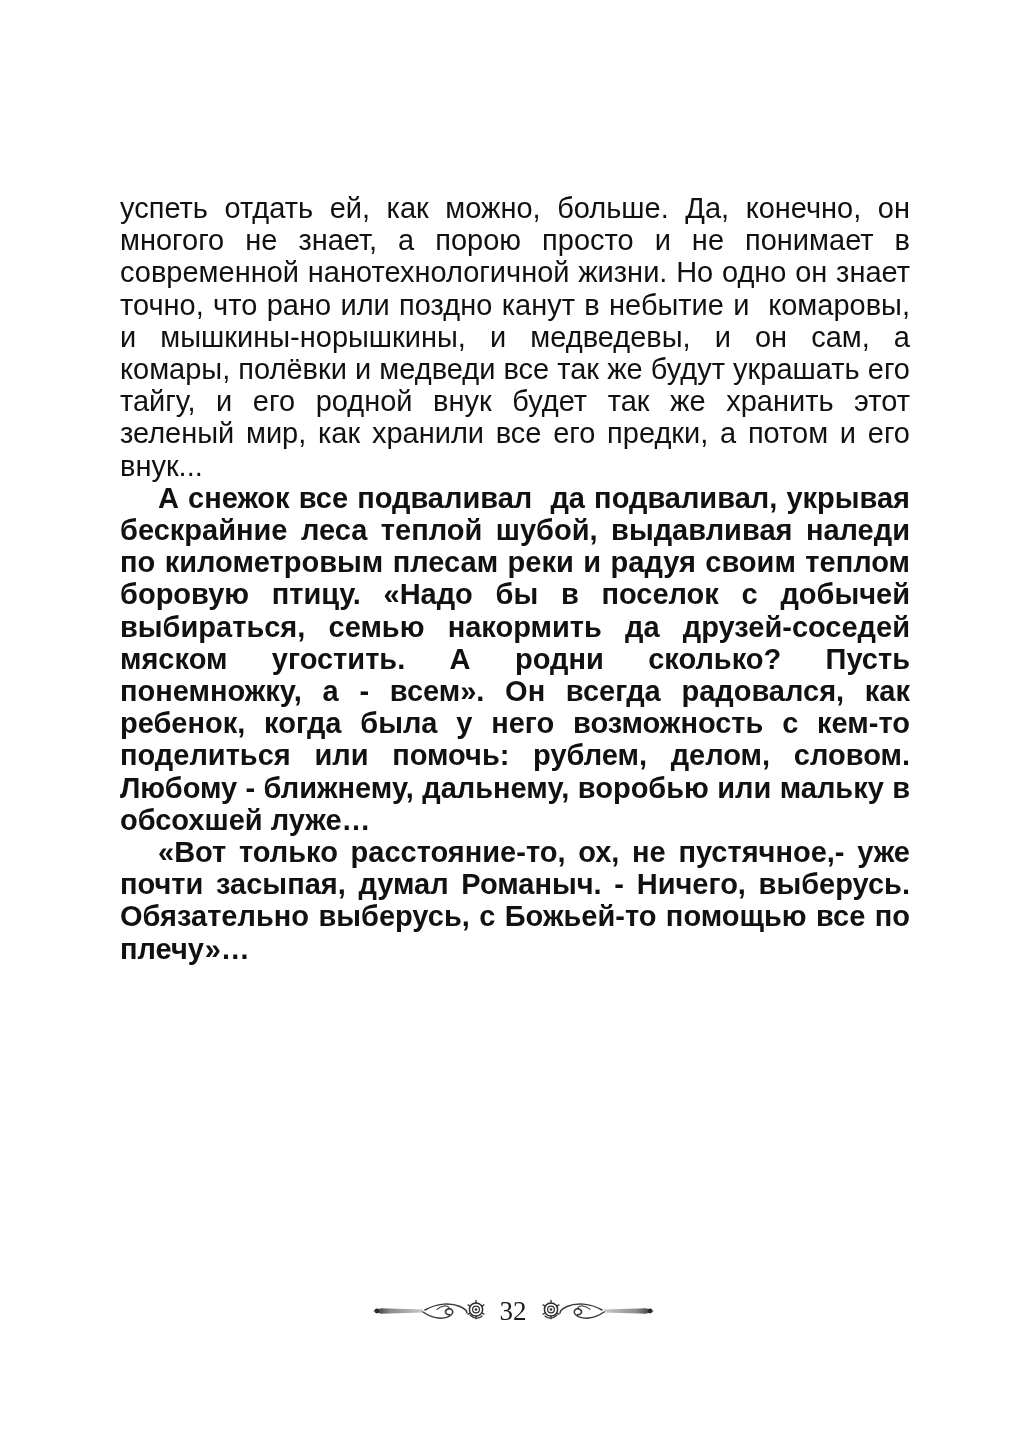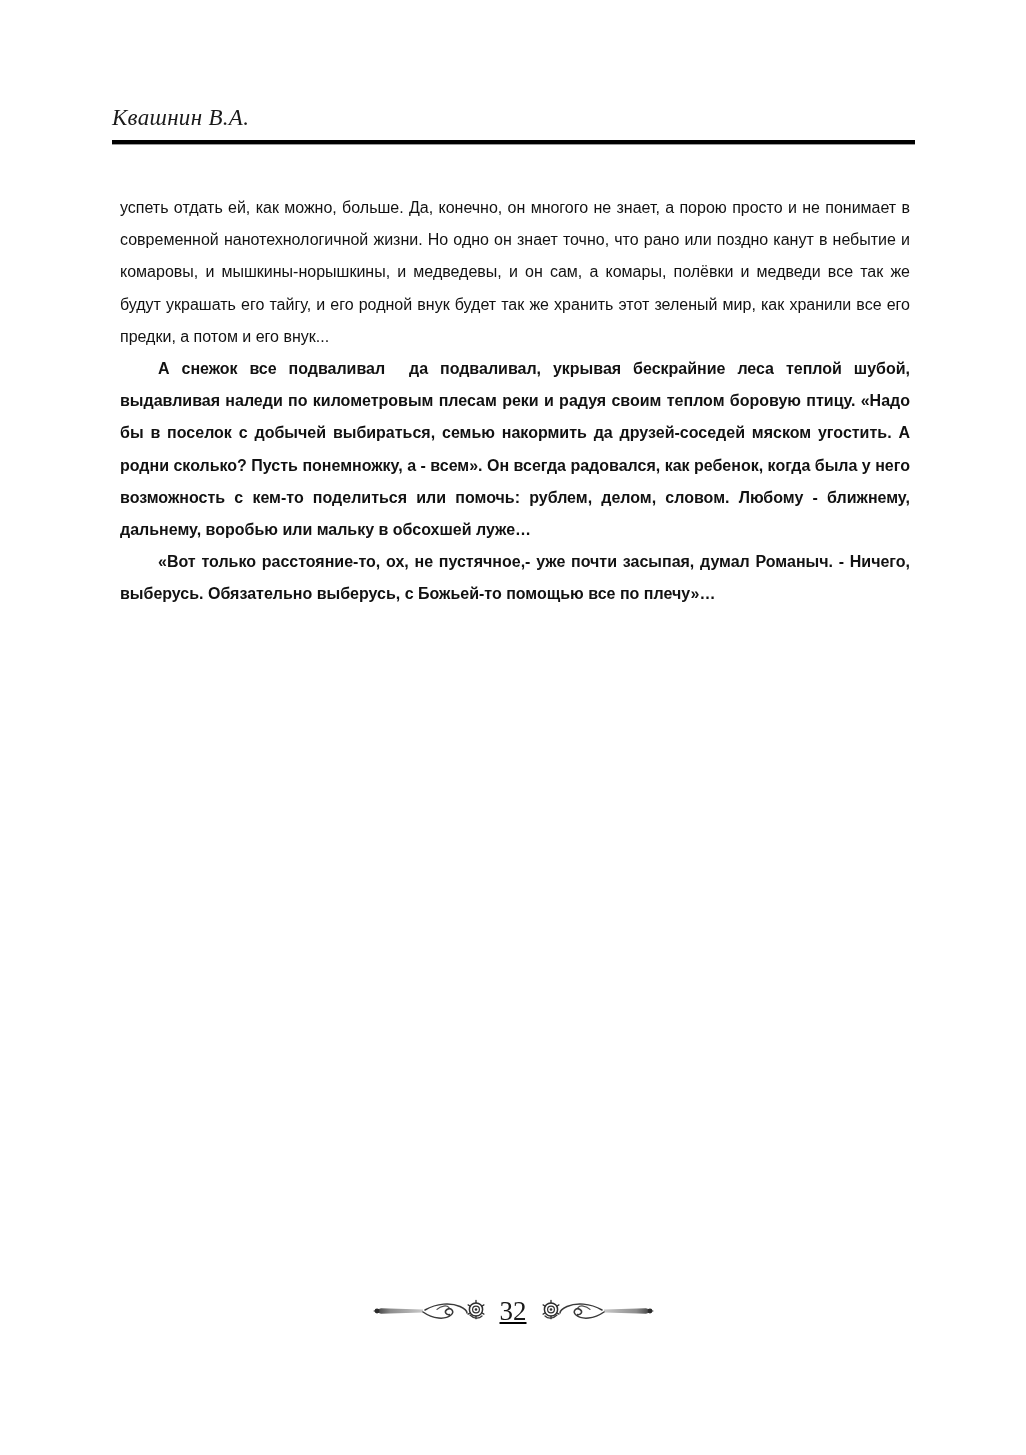--- a/index.html
+++ b/index.html
@@ -48,21 +48,21 @@
   .body-block {
     position: absolute;
     left: 120px;
     top: 192px;
     width: 790px;
   }
 
   .body-block p {
     margin: 0;
     font-family: "Liberation Sans", "DejaVu Sans", sans-serif;
-    font-size: 16px;
+    font-size: 29px;
     line-height: 32.2px;
     color: #111111;
     text-align: justify;
     text-justify: inter-word;
     white-space: pre-wrap;
     hyphens: none;
     -webkit-hyphens: none;
   }
 
   .body-block p.indented {
@@ -75,21 +75,20 @@
   
   .folio {
     position: absolute;
     left: 0;
     top: 1294px;
     width: 1026px;
     display: flex;
     align-items: center;
     justify-content: center;
     gap: 0px;
-    text-decoration: underline;
   }
 
   .folio-orn {
     display: block;
     width: 120px;
     height: 34px;
   }
 
   .folio-orn.right {
     transform: scaleX(-1);
@@ -102,24 +101,20 @@
     color: #1a1a1a;
     padding: 0 9px;
     white-space: nowrap;
   }
 </style>
 </head>
 <body>
 
 <div class="page">
 
-  <div class="running-head">
-    <div class="running-head-author">Квашнин В.А.</div>
-    <div class="running-head-rule"></div>
-  </div>
 
   <div class="body-block">
     <p>успеть отдать ей, как можно, больше. Да, конечно, он многого не знает, а порою просто и не понимает в современной нанотехнологичной жизни. Но одно он знает точно, что рано или поздно канут в небытие и  комаровы, и мышкины-норышкины, и медведевы, и он сам, а комары, полёвки и медведи все так же будут украшать его тайгу, и его родной внук будет так же хранить этот зеленый мир, как хранили все его предки, а потом и его внук...</p>
     <p class="indented">А снежок все подваливал  да подваливал, укрывая бескрайние леса теплой шубой, выдавливая наледи по километровым плесам реки и радуя своим теплом боровую птицу. «Надо бы в поселок с добычей выбираться, семью накормить да друзей-соседей мяском угостить. А родни сколько? Пусть понемножку, а - всем». Он всегда радовался, как ребенок, когда была у него возможность с кем-то поделиться или помочь: рублем, делом, словом. Любому - ближнему, дальнему, воробью или мальку в обсохшей луже…</p>
     <p class="indented">«Вот только расстояние-то, ох, не пустячное,- уже почти засыпая, думал Романыч. - Ничего, выберусь. Обязательно выберусь, с Божьей-то помощью все по плечу»…</p>
   </div>
 
   <div class="folio">
 
     <span class="folio-orn left">

